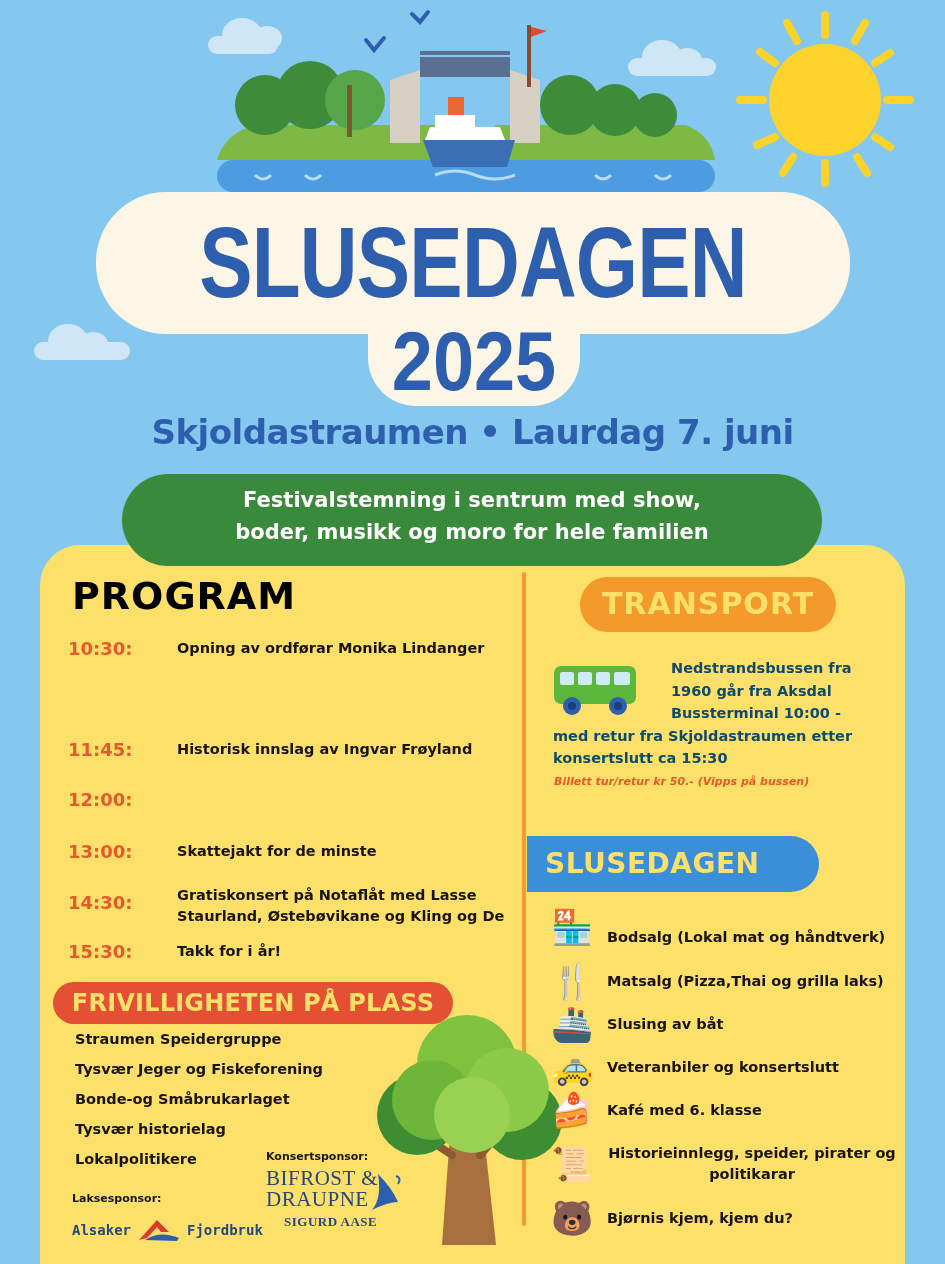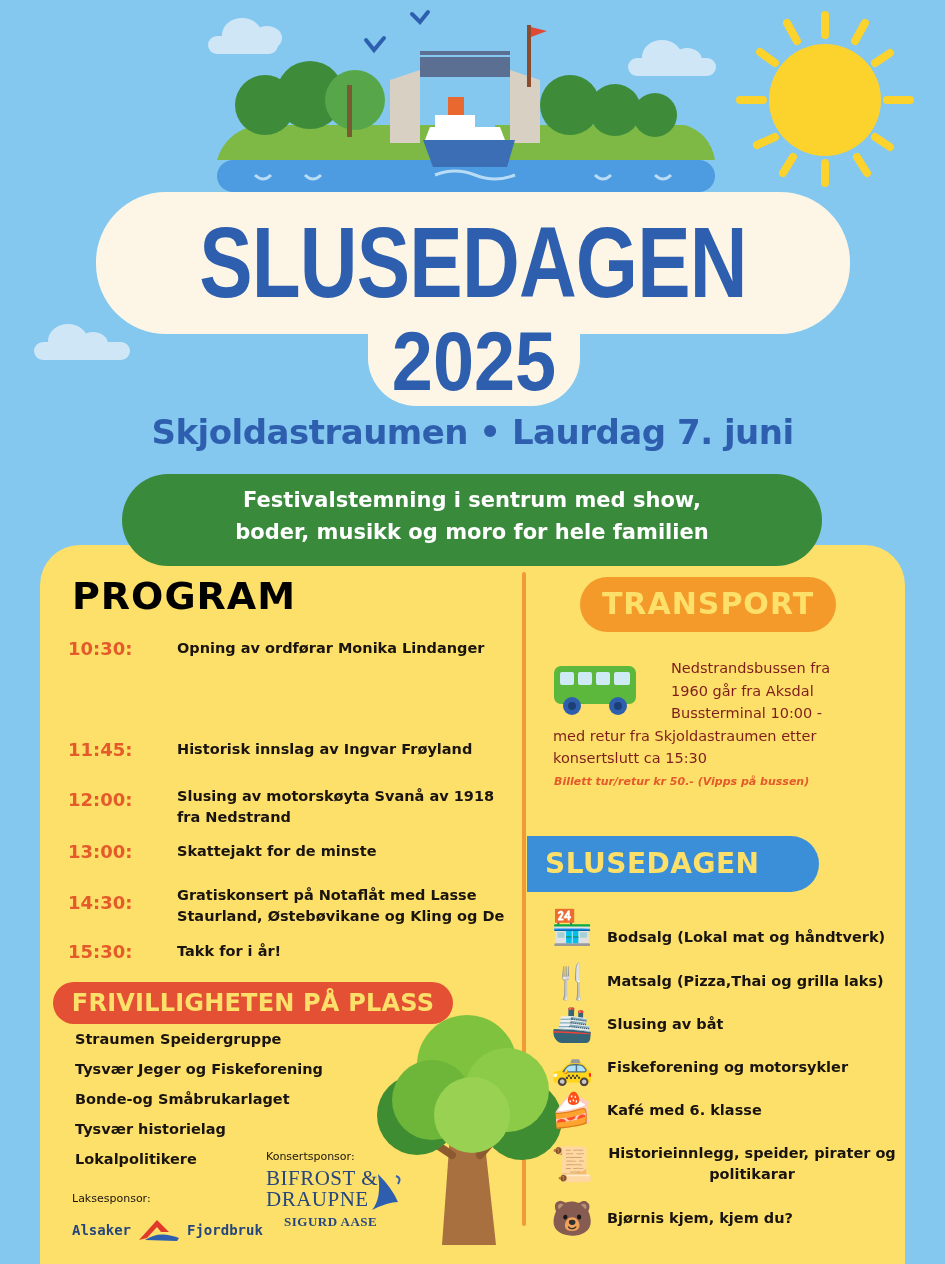--- a/index.html
+++ b/index.html
@@ -30,31 +30,31 @@
 
   .program-title { position:absolute; left:72px; top:574px; font-family:"DejaVu Sans", sans-serif; font-weight:bold; font-size:38px; color:#000000; letter-spacing:1px; }
   .prog-row { position:absolute; left:68px; display:flex; align-items:flex-start;gap:41px; }
   .prog-time { width:68px; font-weight:bold; font-size:18px; color:#e45a2a; line-height:22px; }
   .prog-text { font-weight:bold; font-size:14.5px; color:#1a1410; line-height:21px; width:340px; }
 
   .vol-title-bg { position:absolute; left:53px; top:982px; width:400px; height:42px; background:#e45034; border-radius:21px; }
   .vol-title { position:absolute; left:53px; top:987px; width:400px; text-align:center; color:#fde069; font-weight:bold; font-size:24px; line-height:32px; letter-spacing:0.2px; }
   .vol-item { position:absolute; left:75px; font-weight:bold; font-size:14.5px; color:#1a1410; }
 
-  .sponsor-label { position:absolute; font-weight:normal; color:#1a1410; font-size:11px; }
+  .sponsor-label { position:absolute; font-weight:bold; color:#1a1410; font-size:11px; }
   .alsaker { position:absolute; left:72px; top:1218px; display:flex; align-items:center; gap:6px; font-family:"DejaVu Sans Mono", monospace; font-weight:bold; font-size:14px; color:#25467e; }
   .bifrost { position:absolute; left:266px; top:1168px; width:140px; font-family:"Liberation Serif", serif; color:#25467e; }
   .bifrost .l1 { font-size:21px; line-height:20px; letter-spacing:0.5px; }
   .bifrost .l2 { font-size:21px; line-height:22px; letter-spacing:0.5px; }
   .bifrost .l3 { font-size:13px; font-weight:bold; margin-top:4px; letter-spacing:0.5px; padding-left:18px; }
 
   
   .transport-bg { position:absolute; left:580px; top:577px; width:256px; height:55px; background:#f39a2a; border-radius:28px; }
   .transport-title { position:absolute; left:580px; top:586px; width:256px; text-align:center; color:#fde069; font-weight:bold; font-size:30px; line-height:36px; letter-spacing:1px; }
-  .transport-text { position:absolute; font-weight:normal; font-size:14.5px; line-height:22.5px; color:#7f1d1d; }
+  .transport-text { position:absolute; font-weight:bold; font-size:14.5px; line-height:22.5px; color:#0c4a6e; }
   .ticket { position:absolute; left:554px; top:775px; font-style:italic; font-weight:bold; font-size:11px; color:#e45a2a; }
 
   .slus-bg { position:absolute; left:527px; top:836px; width:292px; height:56px; background:#3b8fd9; border-radius:0 28px 28px 0; }
   .slus-title { position:absolute; left:545px; top:846px; color:#fde069; font-weight:bold; font-size:28px; line-height:36px; letter-spacing:0.5px; }
   .slus-item { position:absolute; left:545px; display:flex; align-items:center; }
   .slus-icon { width:56px; height:46px; display:flex; align-items:center; justify-content:center; font-size:34px; }
   .slus-text { font-weight:bold; font-size:14.5px; line-height:21px; color:#1a1410; margin-left:6px;text-align:center; }
 </style>
 </head>
 <body>
@@ -134,21 +134,20 @@
   <div class="prog-row" style="top:638px">
     <div class="prog-time">10:30:</div>
     <div class="prog-text">Opning av ordførar Monika Lindanger</div>
   </div>
   <div class="prog-row" style="top:739px">
     <div class="prog-time">11:45:</div>
     <div class="prog-text">Historisk innslag av Ingvar Frøyland</div>
   </div>
   <div class="prog-row" style="top:786px">
     <div class="prog-time" style="margin-top:3px">12:00:</div>
-    <div class="prog-text">Slusing av motorskøyta Svanå av 1918 fra Nedstrand</div>
   </div>
   <div class="prog-row" style="top:841px">
     <div class="prog-time">13:00:</div>
     <div class="prog-text">Skattejakt for de minste</div>
   </div>
   <div class="prog-row" style="top:885px">
     <div class="prog-time" style="margin-top:7px">14:30:</div>
     <div class="prog-text">Gratiskonsert på Notaflåt med Lasse Staurland, Østebøvikane og Kling og De</div>
   </div>
   <div class="prog-row" style="top:941px">
@@ -228,21 +227,21 @@
   <div class="slus-item" style="top:958px">
     <div class="slus-icon">🍴</div>
     <div class="slus-text">Matsalg (Pizza,Thai og grilla laks)</div>
   </div>
   <div class="slus-item" style="top:1001px">
     <div class="slus-icon">🚢</div>
     <div class="slus-text">Slusing av båt</div>
   </div>
   <div class="slus-item" style="top:1044px">
     <div class="slus-icon">🚕</div>
-    <div class="slus-text">Fiskeforening og motorsykler</div>
+    <div class="slus-text">Veteranbiler og konsertslutt</div>
   </div>
   <div class="slus-item" style="top:1087px">
     <div class="slus-icon">🍰</div>
     <div class="slus-text">Kafé med 6. klasse</div>
   </div>
   <div class="slus-item" style="top:1141px">
     <div class="slus-icon">📜</div>
     <div class="slus-text" style="width:290px">Historieinnlegg, speider, pirater og politikarar</div>
   </div>
   <div class="slus-item" style="top:1195px">

